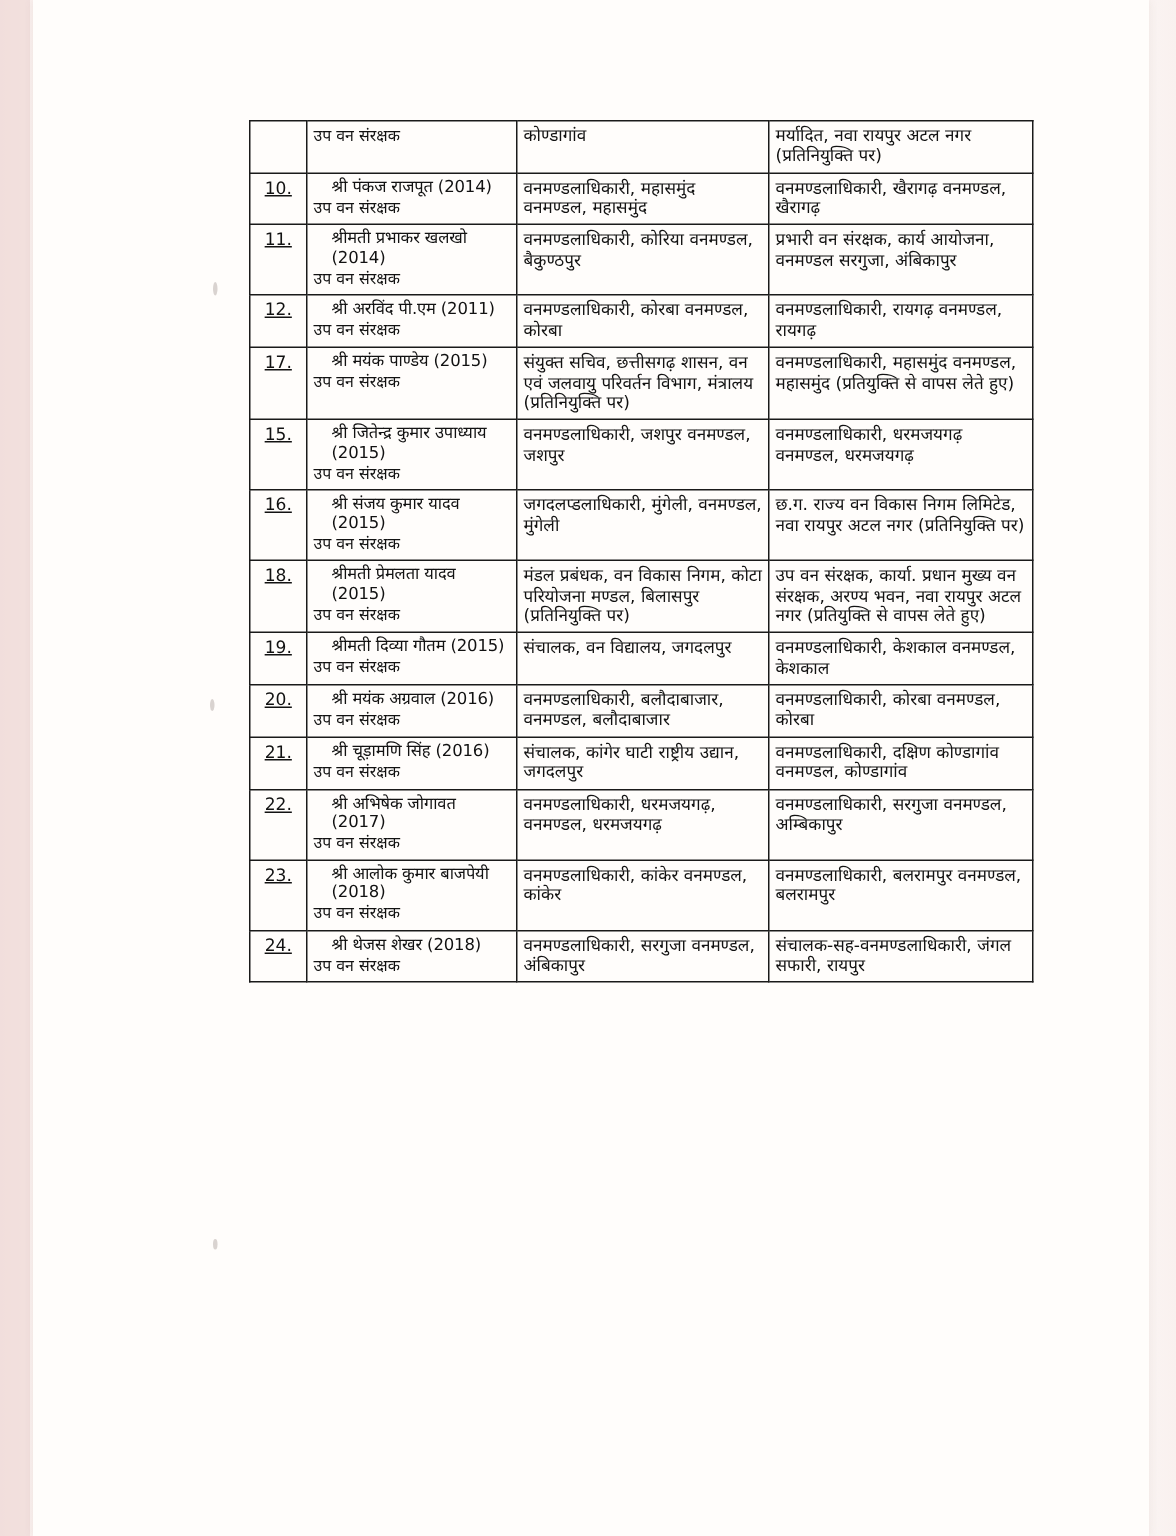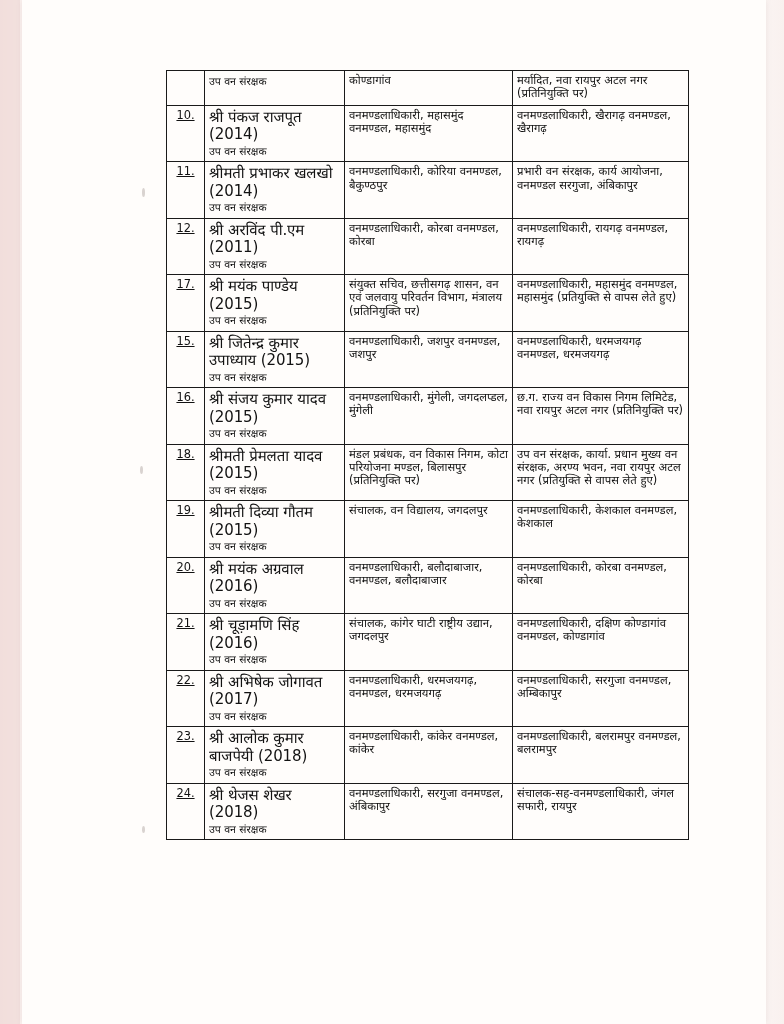--- a/index.html
+++ b/index.html
@@ -35,21 +35,21 @@
     box-shadow: 0 0 6px rgba(120,90,80,0.10);
   }
   .speck {
     position: absolute;
     background: #b9b0ad;
     border-radius: 50%;
     opacity: 0.55;
   }
   table.doc {
     position: absolute;
-    top: 70px;
+    top: 80px;
     left: 166px;
     width: 522px;
     border-collapse: collapse;
     table-layout: fixed;
   }
   table.doc td {
     border: 1px solid #1a1a1a;
     vertical-align: top;
     padding: 3px 4px 4px 4px;
     font-size: 11.4px;
@@ -64,22 +64,23 @@
 
   td.num {
     text-align: center;
     font-size: 12px;
     vertical-align: middle;
     padding-top: 6px;
     text-decoration: underline;
   }
   .nm-main {
     display: block;
-    font-size: 15px;
+    font-size: 11px;
     letter-spacing: -0.1px;
+    margin-left: 12px;
   }
   .nm-sub {
     display: block;
     font-size: 10.6px;
     margin-top: 1px;
   }
   .top-row td {
     padding-top: 4px;
   }
 </style>
@@ -155,21 +156,21 @@
           </td>
           <td>वनमण्डलाधिकारी, जशपुर वनमण्डल, जशपुर</td>
           <td>वनमण्डलाधिकारी, धरमजयगढ़ वनमण्डल, धरमजयगढ़</td>
         </tr>
         <tr>
           <td class="num">16.</td>
           <td>
             <span class="nm-main">श्री संजय कुमार यादव (2015)</span>
             <span class="nm-sub">उप वन संरक्षक</span>
           </td>
-          <td>वनमण्डलाधिकारी, मुंगेली, जगदलप्डल, मुंगेली</td>
+          <td>जगदलप्डलाधिकारी, मुंगेली, वनमण्डल, मुंगेली</td>
           <td>छ.ग. राज्य वन विकास निगम लिमिटेड, नवा रायपुर अटल नगर (प्रतिनियुक्ति पर)</td>
         </tr>
         <tr>
           <td class="num">18.</td>
           <td>
             <span class="nm-main">श्रीमती प्रेमलता यादव (2015)</span>
             <span class="nm-sub">उप वन संरक्षक</span>
           </td>
           <td>मंडल प्रबंधक, वन विकास निगम, कोटा परियोजना मण्डल, बिलासपुर (प्रतिनियुक्ति पर)</td>
           <td>उप वन संरक्षक, कार्या. प्रधान मुख्य वन संरक्षक, अरण्य भवन, नवा रायपुर अटल नगर (प्रतियुक्ति से वापस लेते हुए)</td>

